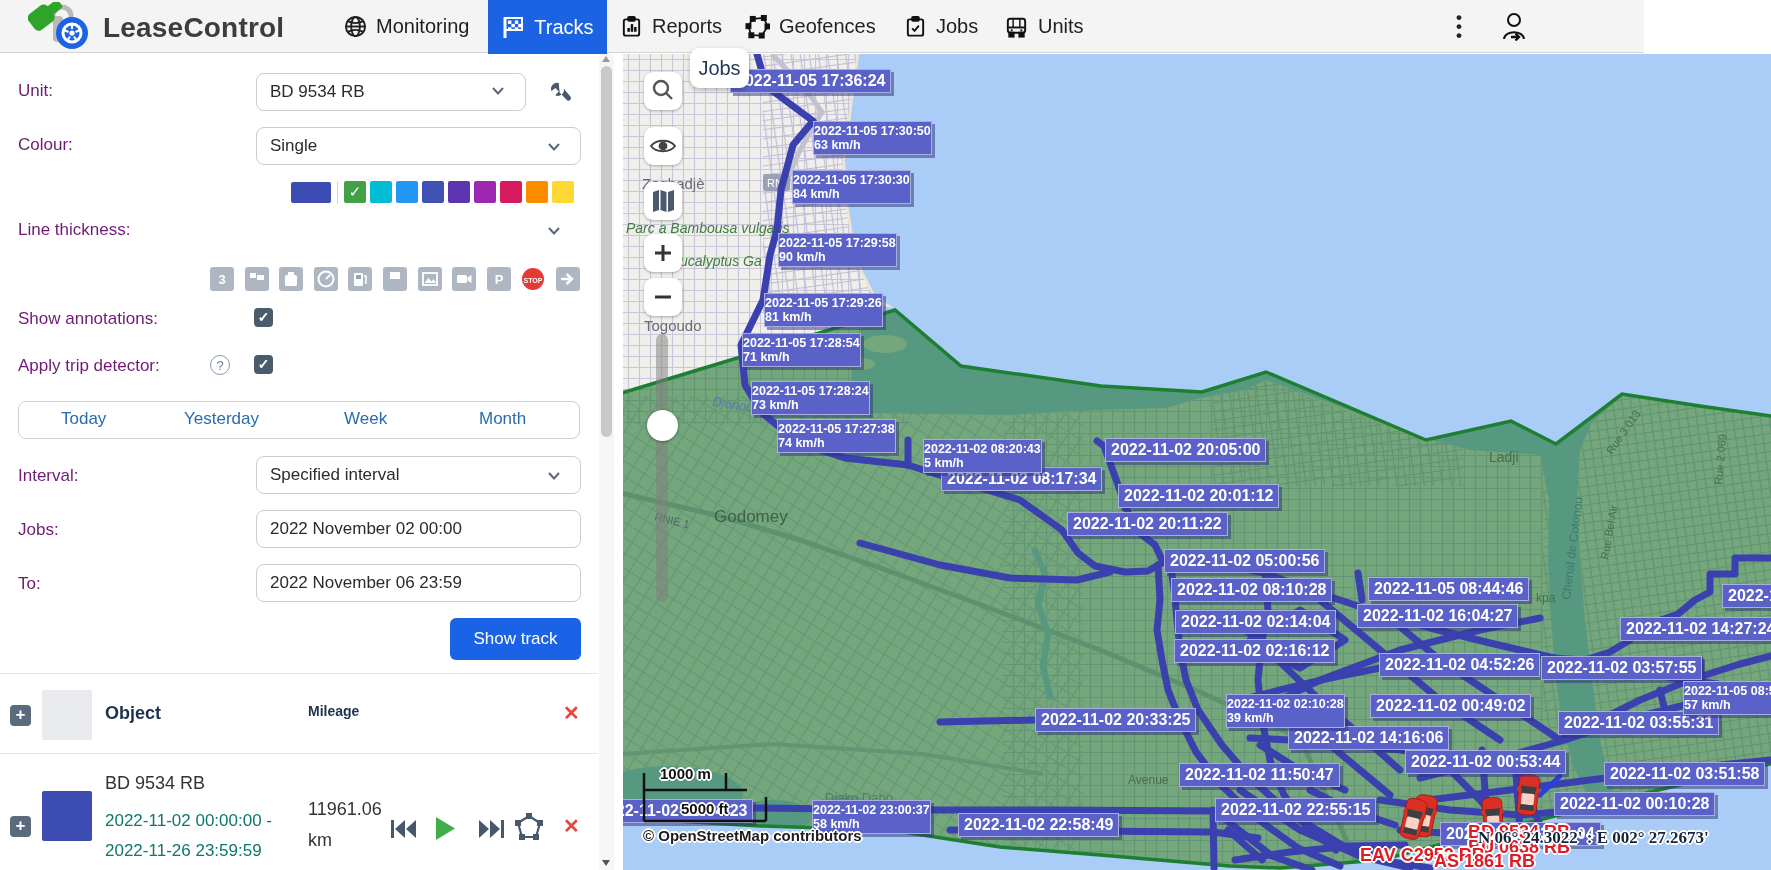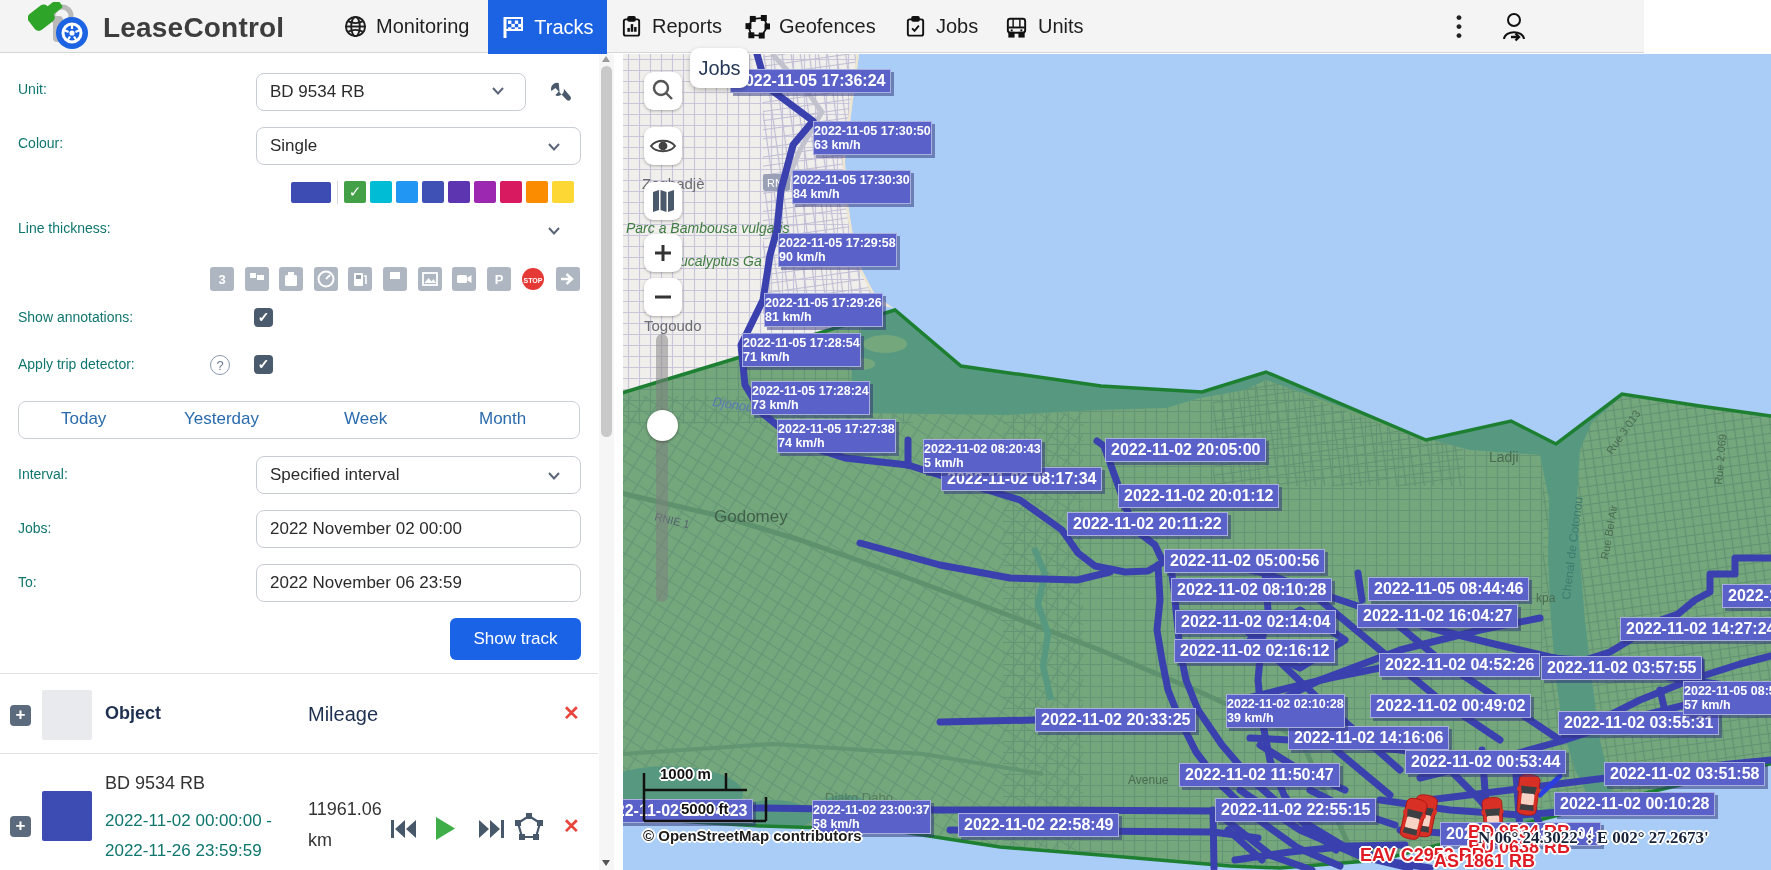--- a/index.html
+++ b/index.html
@@ -7,21 +7,21 @@
 .nav { position:absolute; left:0; top:0; width:1644px; height:53px; background:#f4f4f4;
   border-bottom:1px solid #d5d5d5; z-index:50; }
 .nav .item { position:absolute; top:0; height:53px; display:flex; align-items:center; gap:9px;
   font-size:20px; color:#1f1f1f; }
 .brand { position:absolute; left:103px; top:12px; font-size:28px; font-weight:bold; color:#3d3d3d;
   letter-spacing:0.2px; }
 .tracks-active { position:absolute; left:488px; top:0; width:119px; height:54px; background:#1b63e2;
   display:flex; align-items:center; justify-content:center; gap:9px; color:#fff; font-size:20px; }
 
 .side { position:absolute; left:0; top:54px; width:598px; height:816px; background:#fff; z-index:10; }
-.flabel { position:absolute; font-size:14px; color:#0f766e; }
+.flabel { position:absolute; font-size:17px; color:#701a75; }
 .sel { position:absolute; border:1px solid #c8ccd4; border-radius:8px; background:#fff;
   font-size:17px; color:#2b2b2b; display:flex; align-items:center; padding-left:13px; }
 .chev { position:absolute; width:12px; height:8px; }
 .swatch { position:absolute; width:22px; height:22px; border-radius:2px; }
 .tabbar { position:absolute; left:18px; top:347px; width:562px; height:38px; border:1px solid #ccd1d9;
   border-radius:8px; }
 .tab { position:absolute; top:355px; font-size:17px; color:#2a6bad; }
 .btn { position:absolute; left:450px; top:564px; width:131px; height:42px; background:#1b63e6;
   border-radius:6px; color:#fff; font-size:17px; display:flex; align-items:center; justify-content:center; }
 .cb { position:absolute; width:19px; height:19px; background:#4a5b6d; border-radius:4px;
@@ -226,21 +226,21 @@
     </svg>
 <div class="flabel" style="left:18px;top:466px">Jobs:</div>
 <div class="sel" style="left:256px;top:456px;width:325px;height:38px">2022 November 02 00:00</div>
 <div class="flabel" style="left:18px;top:520px">To:</div>
 <div class="sel" style="left:256px;top:510px;width:325px;height:38px">2022 November 06 23:59</div>
 <div class="btn">Show track</div>
 <div style="position:absolute;left:0;top:619px;width:598px;height:1px;background:#e3e3e3"></div>
 <div class="plus" style="left:10px;top:651px">+</div>
 <div style="position:absolute;left:42px;top:636px;width:50px;height:50px;background:#e9eaee;border-radius:2px"></div>
 <div style="position:absolute;left:105px;top:649px;font-size:18px;font-weight:bold;color:#1d3050">Object</div>
-<div style="position:absolute;left:308px;top:649px;font-size:20px;font-weight:normal;color:#1d3050">Mileage</div>
+<div style="position:absolute;left:308px;top:649px;font-size:14px;font-weight:bold;color:#1d3050">Mileage</div>
 <div style="position:absolute;left:563px;top:647px;font-size:20px;font-weight:bold;color:#e8453c">✕</div>
 <div style="position:absolute;left:0;top:699px;width:598px;height:1px;background:#e3e3e3"></div>
 <div class="plus" style="left:10px;top:762px">+</div>
 <div style="position:absolute;left:42px;top:737px;width:50px;height:50px;background:#3d4cb3;border-radius:2px"></div>
 <div style="position:absolute;left:105px;top:719px;font-size:18px;color:#333">BD 9534 RB</div>
 <div style="position:absolute;left:105px;top:752px;font-size:17px;color:#0f766e;line-height:30px">2022-11-02 00:00:00 -<br>2022-11-26 23:59:59</div>
 <div style="position:absolute;left:308px;top:740px;width:90px;font-size:18px;color:#333;line-height:31px">11961.06 km</div>
 <svg style="position:absolute;left:391px;top:764px" width="26" height="22" viewBox="0 0 26 22" fill="#47586b">
   <rect x="0" y="2" width="3" height="18"></rect>
       <path d="M14 2 L4 11 L14 20 Z"></path>

